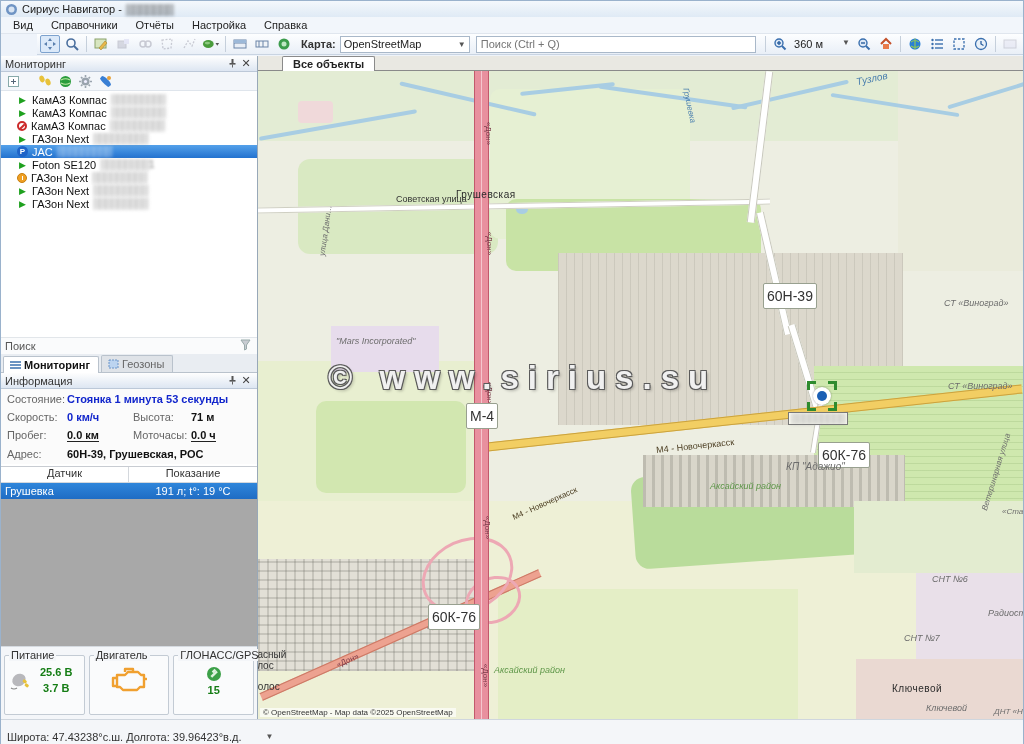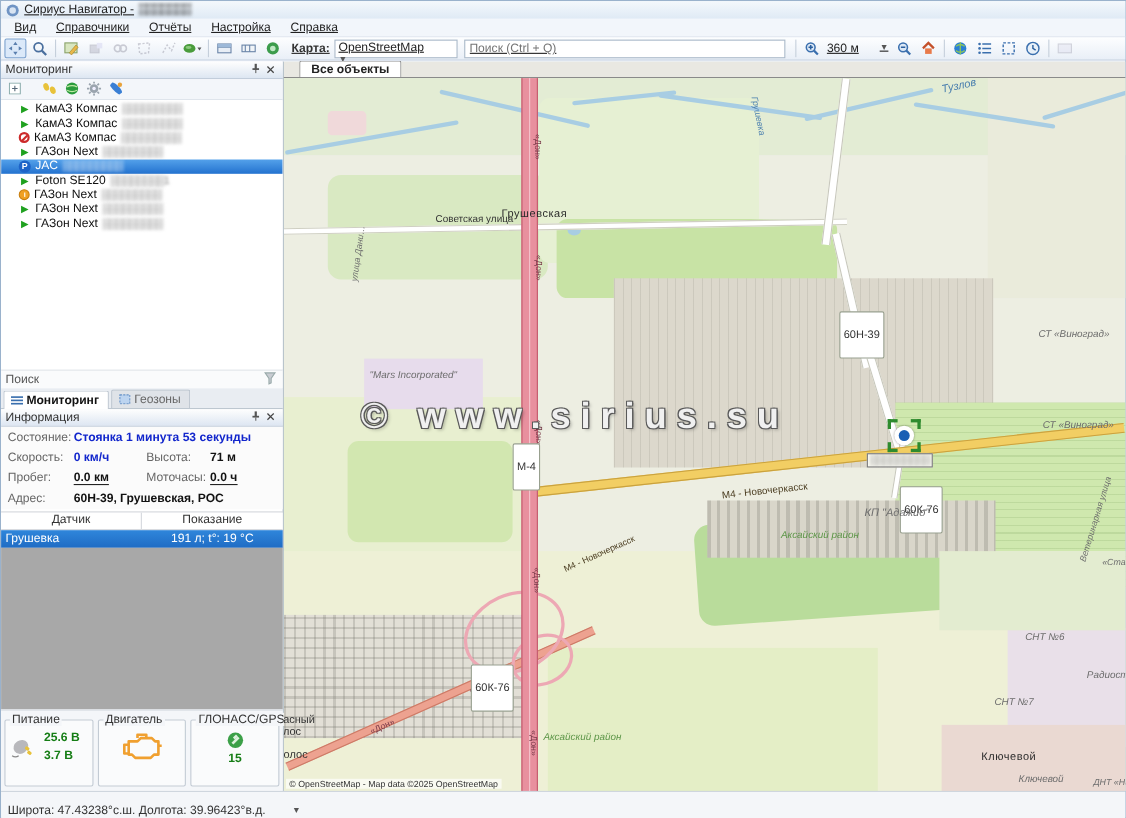--- a/index.html
+++ b/index.html
@@ -1,31 +1,31 @@
 <!DOCTYPE html>
 <html><head>
 <meta charset="utf-8">
 <style>
   * { margin:0; padding:0; box-sizing:border-box; }
   html,body { width:1024px; height:744px; overflow:hidden; }
   body { font-family:"Liberation Sans", sans-serif; font-size:11px; color:#222; background:#dfeaf5; }
-  .app { position:relative; width:1024px; height:744px; border:1px solid #9ab2cc; background:#eef3fa;text-decoration:underline; }
+  .app { position:relative; width:1024px; height:744px; border:1px solid #9ab2cc; background:#eef3fa; }
 
   
   .titlebar { height:16px; display:flex; align-items:center; padding:1px 4px; background:linear-gradient(#f4f8fc,#dfeaf5); }
   .titlebar .txt { margin-left:4px; font-size:11px; color:#222; }
   .menubar { height:17px; display:flex; align-items:center; gap:2px; padding:0 4px; background:#f2f6fb; border-bottom:1px solid #e0e6ee; }
   .menubar .mi { padding:1px 8px; cursor:default; }
-  .toolbar { height:21px; display:flex; align-items:center; padding:0 2px; background:linear-gradient(#fdfeff,#e9eff7); border-bottom:1px solid #c9d4e2; }
+  .toolbar { height:21px; display:flex; align-items:center; padding:0 2px; background:linear-gradient(#fdfeff,#e9eff7); border-bottom:1px solid #c9d4e2;margin-left:36px; }
   .tbtn { width:20px; height:18px; margin:0 1px; display:flex; align-items:center; justify-content:center; border:1px solid transparent; border-radius:2px; }
   .tbtn.sel { border-color:#7da2ce; background:#dbe9f9; }
   .tbtn.dis { opacity:.4; }
   .tsep { width:1px; height:16px; background:#c5cfdb; margin:0 3px; }
   .maplabel { margin:0 4px 0 6px; font-weight:bold; color:#333; }
-  .combo { display:flex; align-items:flex-start; justify-content:space-between; width:112px; height:17px; background:#fff; border:1px solid #a9b8c9; padding:0 3px;flex-direction:column; }
+  .combo { display:flex; align-items:center; justify-content:space-between; width:130px; height:17px; background:#fff; border:1px solid #a9b8c9; padding:0 3px; }
   .combo .car { font-size:8px; color:#555; }
   .searchbox { flex:1; max-width:292px; height:17px; border:1px solid #a9b8c9; background:#fff; margin:0 6px; padding:0 4px; font:11px "Liberation Sans",sans-serif; color:#888; }
   .scale { display:flex; align-items:flex-start; gap:19px; padding:0 3px; }
 
   
   .main { position:absolute; top:55px; left:0; right:0; bottom:24px; display:flex; }
   .left { width:257px; background:#fff; border-right:1px solid #98a8b8; display:flex; flex-direction:column; }
   .phead { height:16px; background:linear-gradient(#fefefe,#dde6f2); border-bottom:1px solid #bcc8d8; display:flex; align-items:center; padding:0 4px; color:#333; }
   .phead .sp { flex:1; }
   .phead .hbtn { width:14px; text-align:center; color:#444; cursor:default; }
@@ -77,32 +77,32 @@
   .gval { color:#157d15; font-weight:bold; }
   .gps-center { text-align:center; }
 
   .statusbar { position:absolute; left:0; right:0; bottom:0; height:24px; background:#eef1f5; border-top:1px solid #cfd6de; }
   .statusbar .inner { height:34px; display:flex; align-items:center; padding:0 6px; color:#333; border-bottom:1px solid #dfe4ea; background:#f4f6f9; }
   .statusbar .strip { height:6px; background:#cfe4f7; }
   .scaret { margin-left:24px; font-size:8px; color:#555; }
 
   
   .maparea { flex:1; display:flex; flex-direction:column; min-width:0; }
-  .maptabs { height:15px; background:#e9e8e2; border-bottom:1px solid #8a8a8a; display:flex; align-items:flex-end; padding-left:14px; }
+  .maptabs { height:15px; background:#e9e8e2; border-bottom:1px solid #8a8a8a; display:flex; align-items:center; padding-left:24px; }
   .maptab { background:#fff; border:1px solid #8a8a8a; border-bottom:none; padding:1px 10px; font-weight:bold; color:#222; border-radius:2px 2px 0 0; }
   .map { position:relative; flex:1; overflow:hidden; background:#edeee2; }
   .shape { position:absolute; }
   .mlbl { position:absolute; white-space:nowrap; font-size:10px; color:#333; }
   .mlbl.s9 { font-size:9px; } .mlbl.s8 { font-size:8px; }
   .mlbl.town { font-size:10px; color:#2b2b2b; letter-spacing:.5px; }
   .mlbl.river { color:#4a7fae; font-style:italic; }
   .mlbl.area { color:#6d6d6d; font-style:italic; }
   .mlbl.green { color:#5d9648; font-style:italic; }
   .mlbl.road { color:#4a3c20; }
-  .shield { position:absolute; background:#fff; border:1px solid #98a08f; border-radius:2px; padding:15px 3px; font-size:10px; color:#333; white-space:nowrap; }
+  .shield { position:absolute; background:#fff; border:1px solid #98a08f; border-radius:2px; padding:4px 3px; font-size:14px; color:#333; white-space:nowrap; }
   .don { position:absolute; font-size:8px; color:#7a3b4a; white-space:nowrap; }
   .wm { position:absolute; left:70px; top:288px; width:630px; font-size:33px; font-weight:bold; letter-spacing:9px; color:rgba(253,253,253,.92);
         text-shadow:1px 1px 0 #5a5a5a,-1px -1px 0 #5a5a5a,1px -1px 0 #5a5a5a,-1px 1px 0 #5a5a5a,2px 2px 3px rgba(0,0,0,.25); }
   .attrib { position:absolute; left:2px; bottom:2px; background:rgba(255,255,255,.65); padding:0 3px; font-size:8px; color:#333; }
   .marker { position:absolute; left:549px; top:310px; width:30px; height:30px; }
   .marker .c { position:absolute; width:9px; height:9px; border:3px solid #2e8b2e; }
   .marker .c1 { left:0; top:0; border-right:none; border-bottom:none; }
   .marker .c2 { right:0; top:0; border-left:none; border-bottom:none; }
   .marker .c3 { left:0; bottom:0; border-right:none; border-top:none; }
   .marker .c4 { right:0; bottom:0; border-left:none; border-top:none; }
@@ -446,21 +446,21 @@
         <div class="srow">
           <div class="sc1">Грушевка</div>
           <div class="sc2" style="text-align:center;">191 л; t°:  19 °C</div>
         </div>
         <div class="sgray"></div>
       </div>
 
       <div class="gauges">
         <div class="gbox">
           <span class="glab">Питание</span>
-          <div style="display:flex;align-items:center;gap:7px;">
+          <div style="display:flex;align-items:center;gap:7px;text-align:center;">
             <svg width="24" height="24" viewBox="0 0 24 24">
                 <ellipse cx="10" cy="12" rx="7" ry="6" fill="#b8b8bc" transform="rotate(-35 10 12)"></ellipse>
                 <rect x="14" y="12" width="4" height="3" rx="1" fill="#e8c23a" transform="rotate(35 16 13)"></rect>
                 <rect x="16" y="16" width="4" height="3" rx="1" fill="#e8c23a" transform="rotate(35 18 17)"></rect>
                 <path d="M2 20q3 2 6 0" fill="none" stroke="#888" stroke-width="1.2"></path>
               </svg>
             <div>
               <div class="gval">25.6 В</div>
               <div class="gval" style="margin-top:4px;">3.7 В</div>
             </div>

